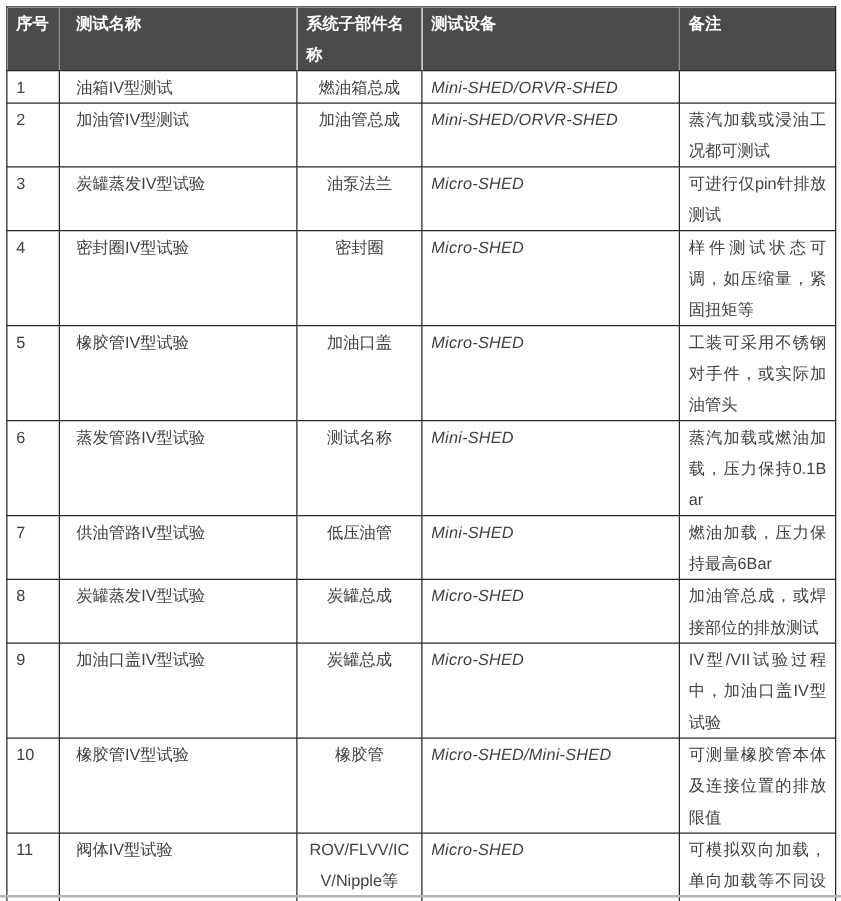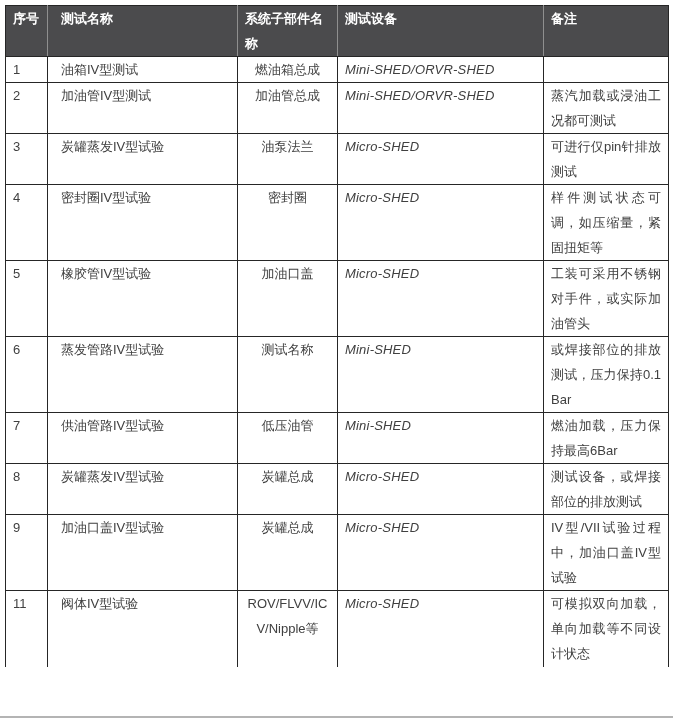--- a/index.html
+++ b/index.html
@@ -126,42 +126,49 @@
           <td class="c-name">橡胶管IV型试验</td>
           <td class="c-comp">加油口盖</td>
           <td class="c-equip">Micro-SHED</td>
           <td class="c-remark">工装可采用不锈钢对手件，或实际加油管头</td>
         </tr>
         <tr class="body-row lines-3">
           <td class="c-no">6</td>
           <td class="c-name">蒸发管路IV型试验</td>
           <td class="c-comp">测试名称</td>
           <td class="c-equip">Mini-SHED</td>
-          <td class="c-remark">或焊接部位的排放测试，压力保持0.1Bar</td>
+          <td class="c-remark">蒸汽加载或燃油加载，压力保持0.1Bar</td>
         </tr>
         <tr class="body-row lines-2">
           <td class="c-no">7</td>
           <td class="c-name">供油管路IV型试验</td>
           <td class="c-comp">低压油管</td>
           <td class="c-equip">Mini-SHED</td>
           <td class="c-remark">燃油加载，压力保持最高6Bar</td>
         </tr>
         <tr class="body-row lines-2">
           <td class="c-no">8</td>
           <td class="c-name">炭罐蒸发IV型试验</td>
           <td class="c-comp">炭罐总成</td>
           <td class="c-equip">Micro-SHED</td>
-          <td class="c-remark">测试设备，或焊接部位的排放测试</td>
+          <td class="c-remark">加油管总成，或焊接部位的排放测试</td>
         </tr>
         <tr class="body-row lines-3">
           <td class="c-no">9</td>
           <td class="c-name">加油口盖IV型试验</td>
           <td class="c-comp">炭罐总成</td>
           <td class="c-equip">Micro-SHED</td>
           <td class="c-remark">IV型/VII试验过程中，加油口盖IV型试验</td>
+        </tr>
+        <tr class="body-row lines-3">
+          <td class="c-no">10</td>
+          <td class="c-name">橡胶管IV型试验</td>
+          <td class="c-comp">橡胶管</td>
+          <td class="c-equip">Micro-SHED/Mini-SHED</td>
+          <td class="c-remark">可测量橡胶管本体及连接位置的排放限值</td>
         </tr>
         <tr class="body-row lines-3">
           <td class="c-no">11</td>
           <td class="c-name">阀体IV型试验</td>
           <td class="c-comp">ROV/FLVV/ICV/Nipple等</td>
           <td class="c-equip">Micro-SHED</td>
           <td class="c-remark">可模拟双向加载，单向加载等不同设计状态</td>
         </tr>
       </tbody>
     </table>

